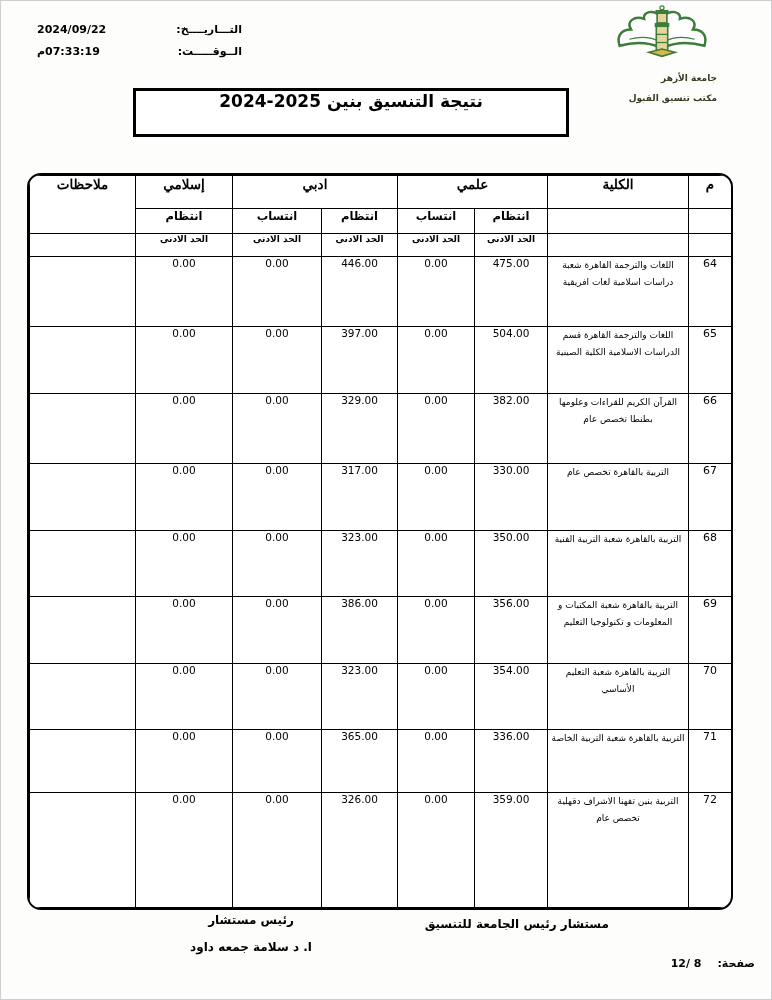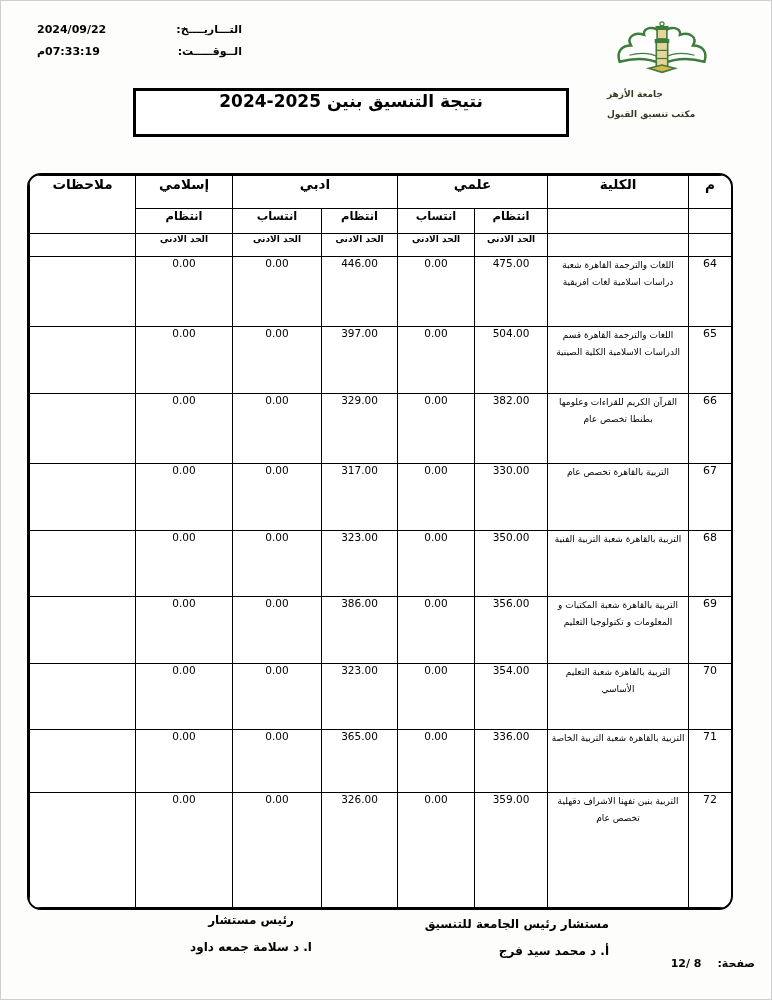--- a/index.html
+++ b/index.html
@@ -9,21 +9,21 @@
     font-family:"DejaVu Sans",sans-serif; color:#000;
     border:1px solid #cfcfcf; box-sizing:border-box;
   }
   
   .meta{position:absolute; top:22px; left:36px; width:205px; direction:rtl;}
   .meta-row{display:flex; justify-content:space-between; margin-bottom:9px;}
   .meta-label{font-weight:700; font-size:11px; letter-spacing:0.5px;}
   .meta-value{font-weight:700; font-size:11px; direction:rtl;}
   .ltr{direction:ltr; unicode-bidi:embed;}
   
-  .logo-block{position:absolute; top:20px; left:606px; width:110px; text-align:left;}
+  .logo-block{position:absolute; top:4px; left:606px; width:110px; text-align:right;}
   .logo-block svg{display:block; margin:0 auto;}
   .org-name{font-size:9px; font-weight:700; color:#3a3a22; margin-top:6px;}
   .org-office{font-size:9px; font-weight:700; color:#3a3a22; margin-top:10px;}
   
   .title-box{
     position:absolute; left:132px; top:87px; width:430px; height:43px;
     border:3px solid #000000; background:#fff;
     display:flex; align-items:flex-start; justify-content:center;
     direction:rtl; font-weight:700; font-size:17px;
   }
@@ -33,21 +33,21 @@
     border:2px solid #000; border-radius:14px; overflow:hidden; background:#fff;
   }
   table.results{
     width:100%; height:100%; border-collapse:collapse; direction:rtl;
     table-layout:fixed;
   }
   table.results th, table.results td{
     border:1px solid #000; padding:0; vertical-align:top; overflow:hidden;
   }
   thead th{vertical-align:middle; text-align:center;}
-  .h-group{font-weight:700; font-size:13.5px; height:32px;}
+  .h-group{font-weight:700; font-size:13.5px; height:32px;font-family:Liberation Serif, serif;}
   .h-sub{font-weight:700; font-size:11.5px; height:24px;}
   .h-min{font-weight:700; font-size:9px; height:22px;}
   td.c-num{text-align:center; font-size:11px; padding-top:8px;}
   td.c-college{text-align:center; font-size:9px; line-height:1.9; padding:7px 6px 0 6px;}
   td.c-val{text-align:center; font-size:10.5px; padding-top:8px;}
   td.c-notes{background:#fff;}
   tbody tr:nth-child(1){height:70px;}
   tbody tr:nth-child(2){height:67px;}
   tbody tr:nth-child(3){height:70px;}
   tbody tr:nth-child(4){height:67px;}
@@ -240,21 +240,20 @@
       <td class="c-val">0.00</td>
       <td class="c-val">0.00</td>
       <td class="c-notes"></td>
     </tr>
         </tbody>
     </table>
   </div>
 
   <div class="sig sig-right">
     <div class="sig-title">مستشار رئيس الجامعة للتنسيق</div>
-    <div class="sig-name">أ. د محمد سيد فرج</div>
   </div>
   <div class="sig sig-left">
     <div class="sig-title">رئيس مستشار</div>
     <div class="sig-name">ا. د سلامة جمعه داود</div>
   </div>
 
   <div class="pageno">
     <span>صفحة:</span>
     <span class="ltr">12/ 8</span>
   </div>

